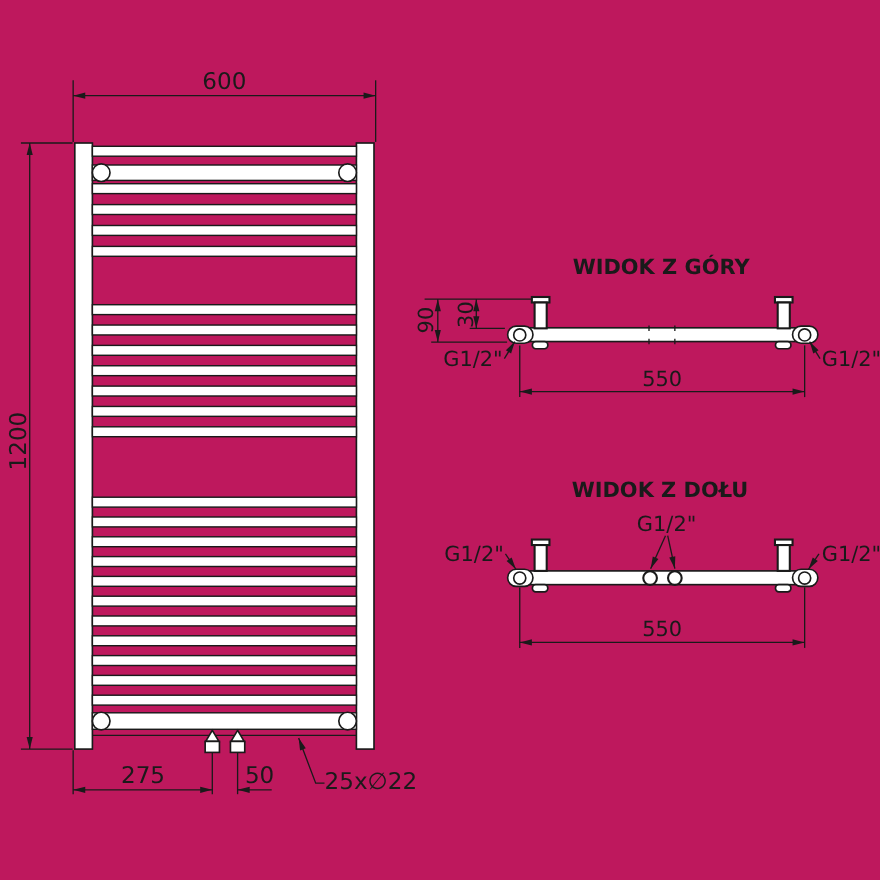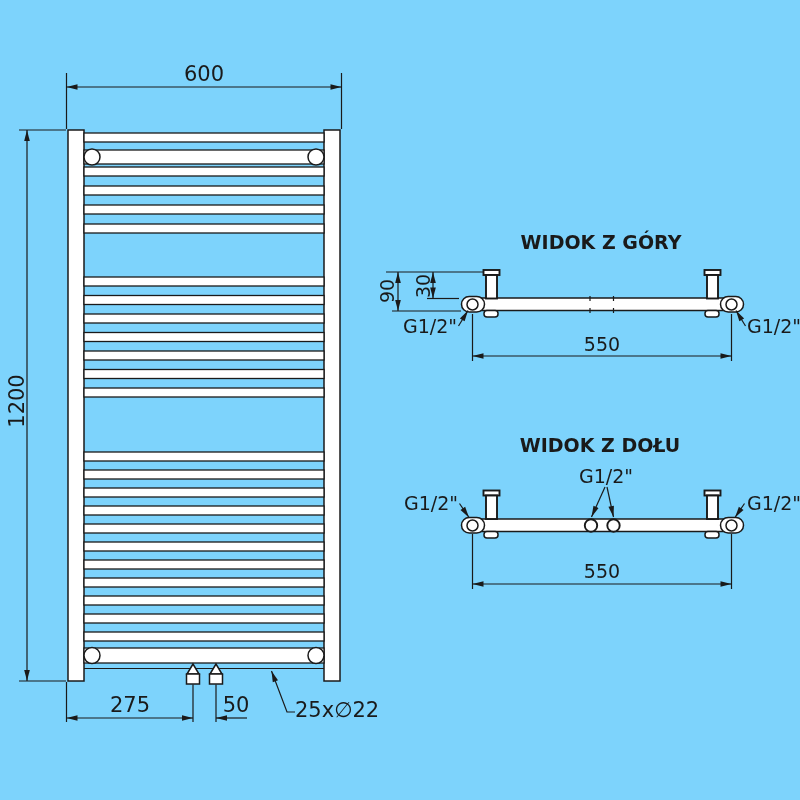--- a/index.html
+++ b/index.html
@@ -1,16 +1,16 @@
 <!DOCTYPE html>
 <html><head>
 <meta charset="utf-8">
 <style>
   html,body{margin:0;padding:0;background:#ffffff;}
-  .stage{position:relative;width:800px;height:800px;background:#7dd3fc;overflow:hidden;}
+  .stage{position:relative;width:800px;height:800px;background:#be185d;overflow:hidden;}
   svg{position:absolute;left:0;top:0;}
   svg text{fill:#1a1a1a;font-family:"DejaVu Sans","Liberation Sans",sans-serif;}
   .dimtxt{font-size:21px;}
   .smtxt{font-size:19px;}
   .title{font-size:19px;font-weight:bold;}
   .ln{fill:none;stroke:#1a1a1a;stroke-width:1.2;}
   .obj{fill:#ffffff;stroke:#1a1a1a;stroke-width:1.5;}
   .objthick{fill:#ffffff;stroke:#1a1a1a;stroke-width:1.9;}
   .rung{fill:#ffffff;stroke:#1a1a1a;stroke-width:1.3;}
 </style>

